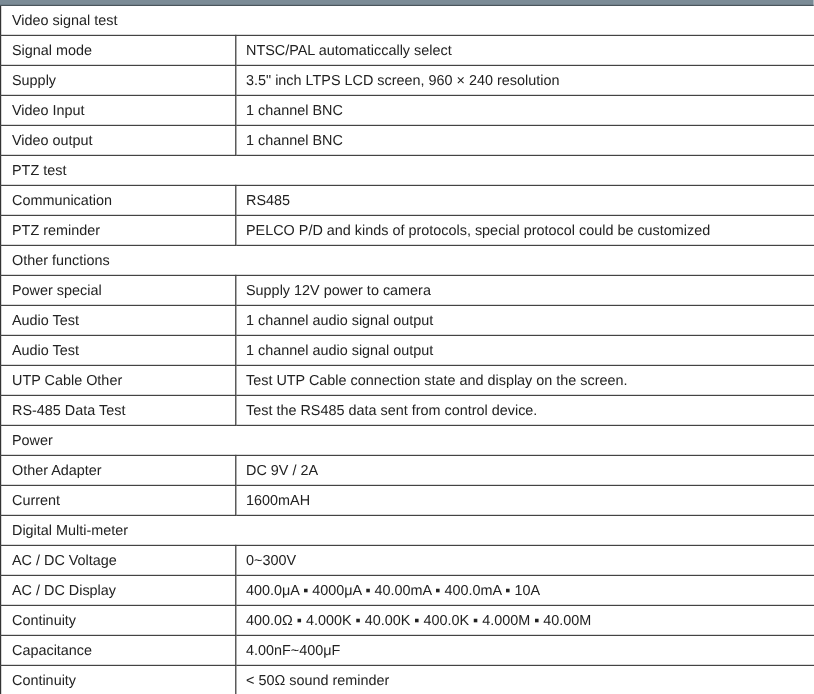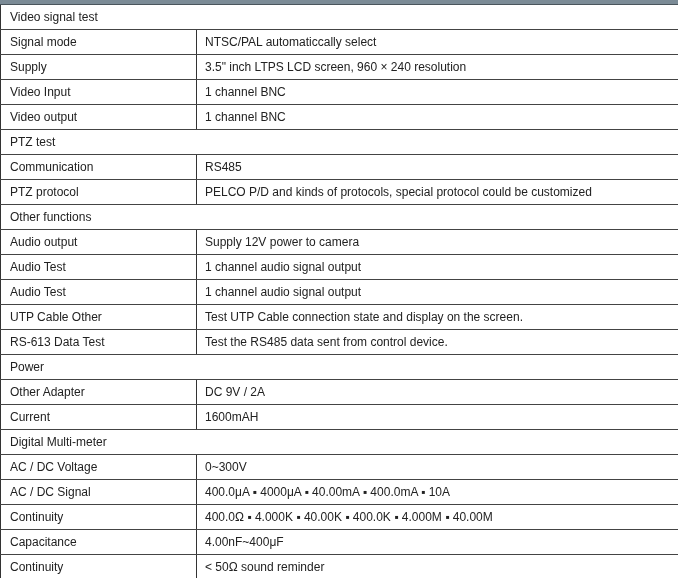--- a/index.html
+++ b/index.html
@@ -81,45 +81,45 @@
     </tr>
 
     <tr>
       <td colspan="2" class="section">PTZ test</td>
     </tr>
     <tr>
       <td>Communication</td>
       <td class="value">RS485</td>
     </tr>
     <tr>
-      <td>PTZ protocol</td>
+      <td>PTZ reminder</td>
       <td class="value">PELCO P/D and kinds of protocols, special protocol could be customized</td>
     </tr>
 
     <tr>
       <td colspan="2" class="section">Other functions</td>
     </tr>
     <tr>
-      <td>Audio output</td>
+      <td>Power special</td>
       <td class="value">Supply 12V power to camera</td>
     </tr>
     <tr>
       <td>Audio Test</td>
       <td class="value">1 channel audio signal output</td>
     </tr>
     <tr>
       <td>Audio Test</td>
       <td class="value">1 channel audio signal output</td>
     </tr>
     <tr>
       <td>UTP Cable Other</td>
       <td class="value">Test UTP Cable connection state and display on the screen.</td>
     </tr>
     <tr>
-      <td>RS-613 Data Test</td>
+      <td>RS-485 Data Test</td>
       <td class="value">Test the RS485 data sent from control device.</td>
     </tr>
 
     <tr>
       <td colspan="2" class="section">Power</td>
     </tr>
     <tr>
       <td>Other Adapter</td>
       <td class="value">DC 9V / 2A</td>
     </tr>
@@ -129,21 +129,21 @@
     </tr>
 
     <tr>
       <td colspan="2" class="section">Digital Multi-meter</td>
     </tr>
     <tr>
       <td>AC / DC Voltage</td>
       <td class="value">0~300V</td>
     </tr>
     <tr>
-      <td>AC / DC Signal</td>
+      <td>AC / DC Display</td>
       <td class="value">400.0μA ▪ 4000μA ▪ 40.00mA ▪ 400.0mA ▪ 10A</td>
     </tr>
     <tr>
       <td>Continuity</td>
       <td class="value">400.0Ω ▪ 4.000K ▪ 40.00K ▪ 400.0K ▪ 4.000M ▪ 40.00M</td>
     </tr>
     <tr>
       <td>Capacitance</td>
       <td class="value">4.00nF~400μF</td>
     </tr>

